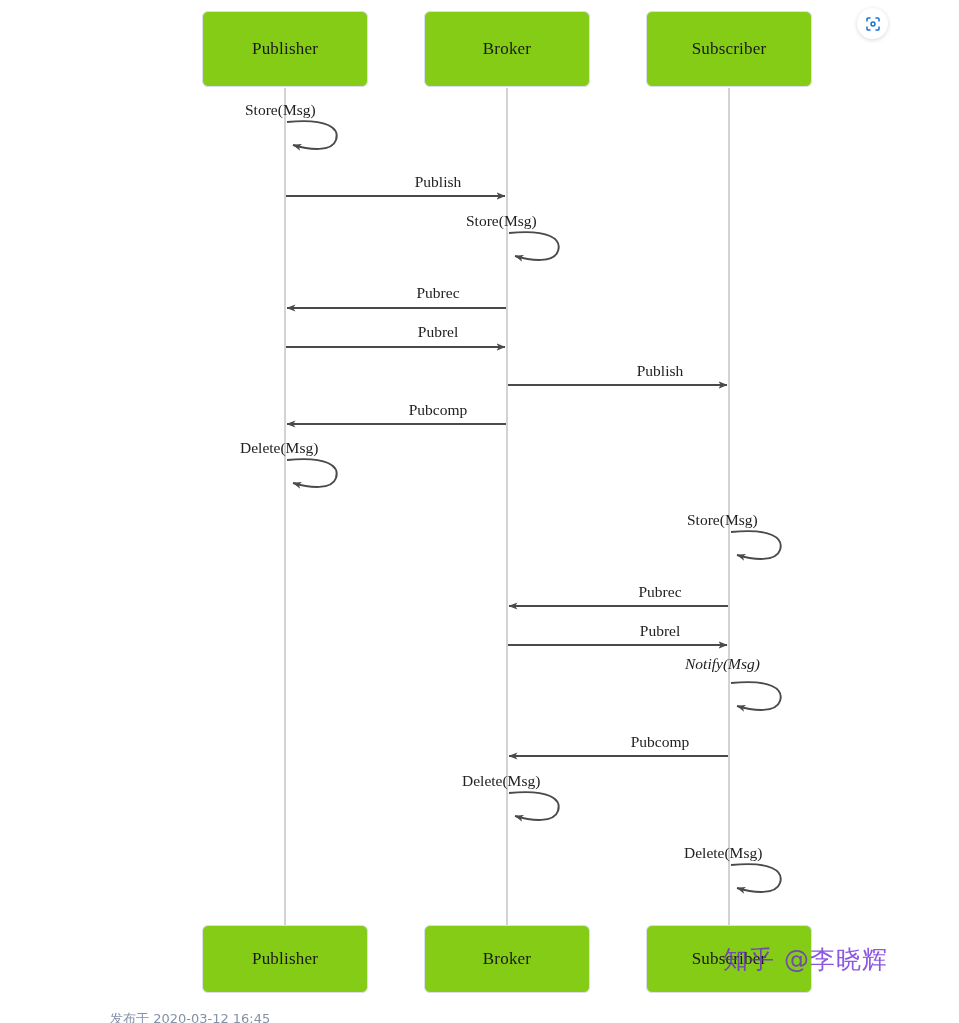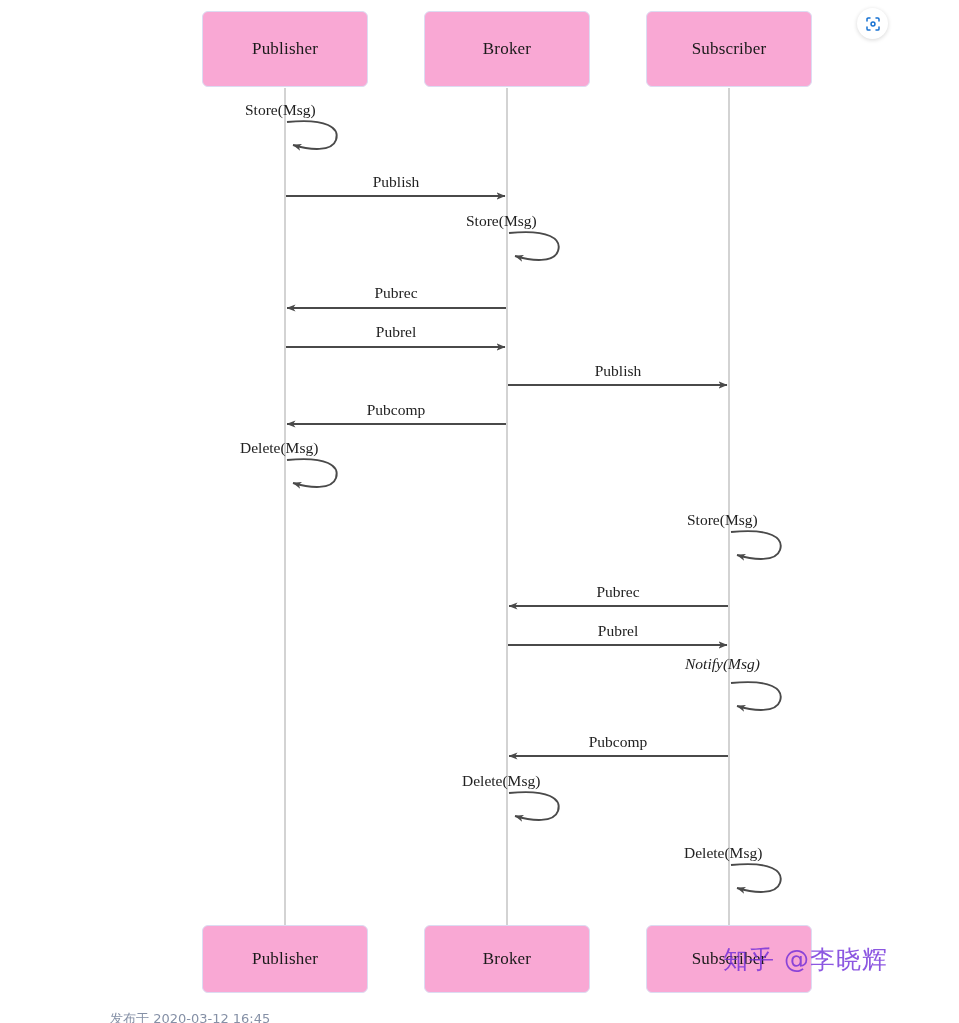--- a/index.html
+++ b/index.html
@@ -21,39 +21,39 @@
     cursor:pointer; z-index:40;
   }
   #scan-btn svg{ display:block; }
 
   
   #diagram{ position:absolute; top:0; left:0; width:959px; height:1023px; z-index:10; }
 
   
   .pbox{
     position:absolute;
-    background:#f9a8d4;
+    background:#84cc16;
     border:1px solid #dcdcf2;
     border-radius:6px;
     display:flex; align-items:center; justify-content:center;
     z-index:20;
   }
   .pbox span{
     font-family:"Liberation Serif", serif;
     font-size:17px; color:#1a1a1a; letter-spacing:.2px;
   }
 
   
   .mlabel{
     position:absolute;
     font-family:"Liberation Serif", serif;
     font-size:15.5px; color:#222; white-space:nowrap;
     z-index:25; 
   }
-  .mlabel.ctr{ transform:translateX(-50%); }
+  .mlabel.ctr{ transform:translateX(-50%);margin-left:42px; }
 
   
   #watermark{
     position:absolute; left:723px; top:943px;
     font-family:"DejaVu Sans", sans-serif;
     font-size:25px; color:#6d28d9; opacity:.78;
     white-space:nowrap; z-index:30; letter-spacing:1px;
   }
   #publish-time{
     position:absolute; left:110px; top:1010px;

